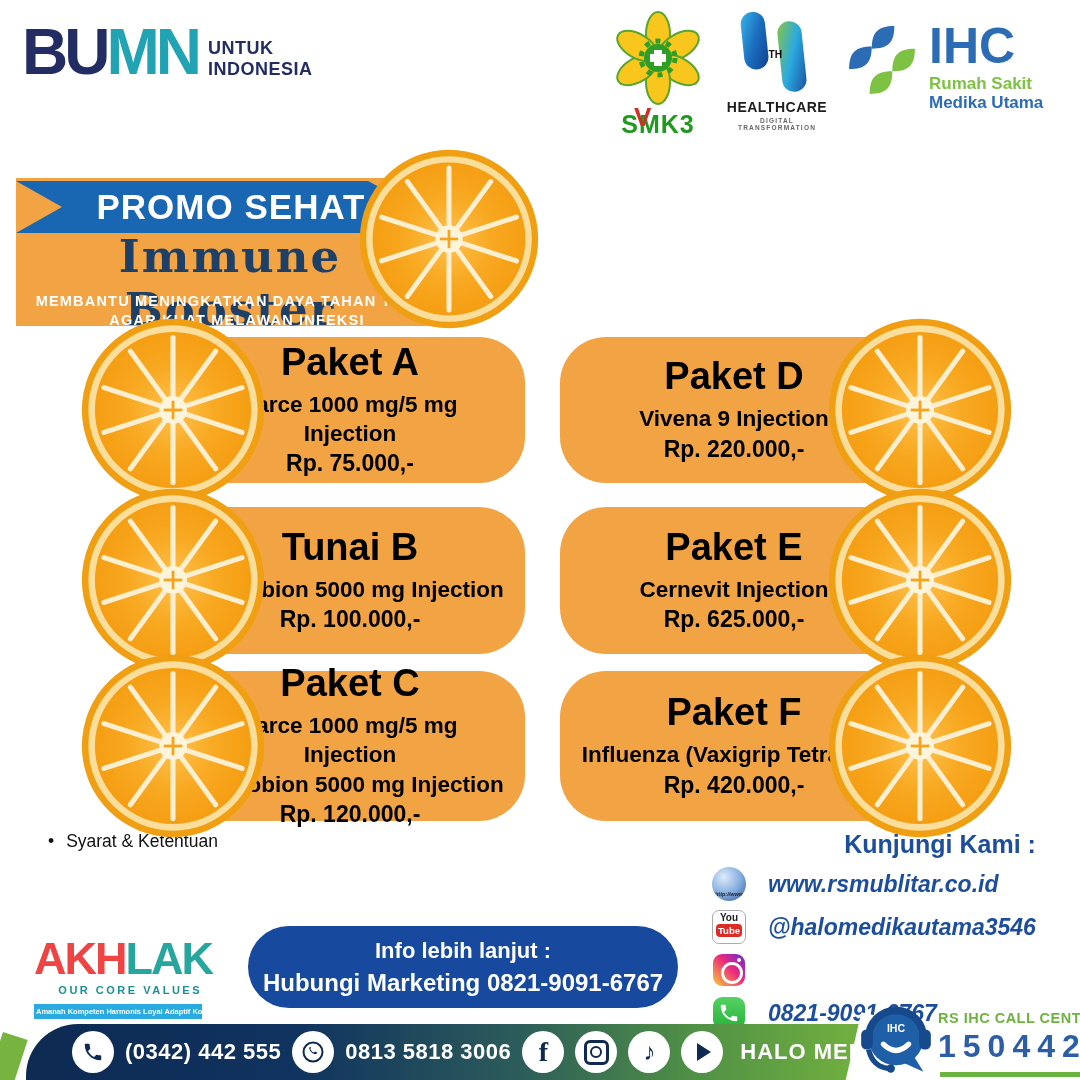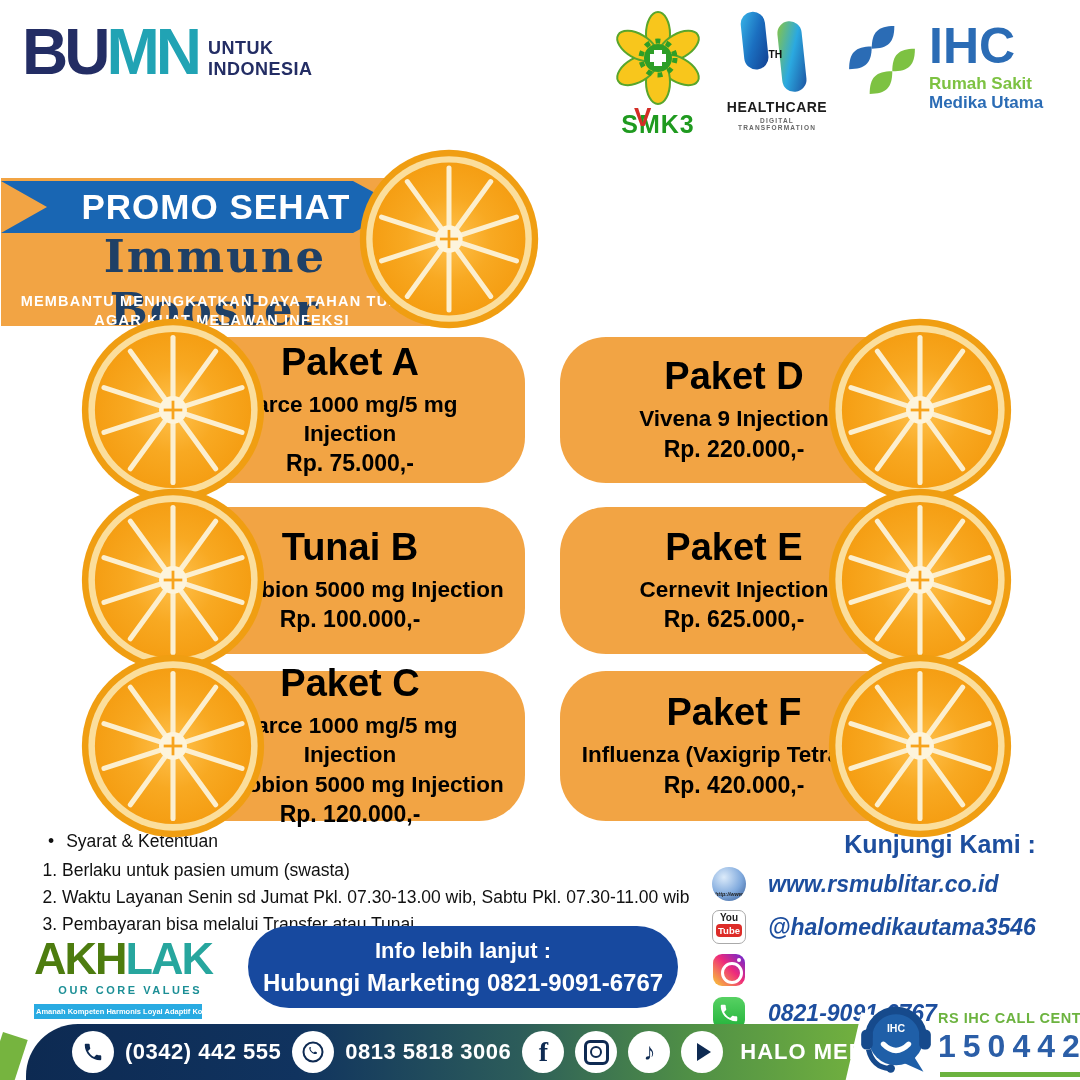--- a/index.html
+++ b/index.html
@@ -21,21 +21,21 @@
   .hc11-name{font-size:14px;font-weight:800;color:#1d1d1d;letter-spacing:.5px;margin-top:-2px;}
   .hc11-sub{font-size:6.5px;font-weight:700;color:#666;letter-spacing:1.2px;margin-top:2px;}
 
   .ihc{position:absolute;left:845px;top:24px;display:flex;align-items:flex-start;}
   .ihc-text{margin-left:10px;line-height:1;}
   .ihc-name{font-size:50px;font-weight:800;color:#2B6CB5;letter-spacing:0px;line-height:.9;}
   .ihc-l1{font-size:17px;font-weight:800;color:#7DC242;margin-top:6px;}
   .ihc-l2{font-size:17px;font-weight:800;color:#2B6CB5;margin-top:2px;}
 
   
-  .banner{position:absolute;left:1px;top:178px;width:442px;height:148px;background:#F2A444;border-radius:0 12px 12px 0;}
+  .banner{position:absolute;left:16px;top:178px;width:442px;height:148px;background:#F2A444;border-radius:0 12px 12px 0;}
   .ribbon{position:absolute;left:0;top:3px;width:400px;height:52px;background:#1966B3;
           clip-path:polygon(0 0,352px 0,400px 50%,352px 100%,0 100%,46px 50%);
           display:flex;align-items:center;justify-content:center;padding-left:30px;box-sizing:border-box;}
   .ribbon-text{color:#fff;font-weight:800;font-size:35px;letter-spacing:1px;}
   .immune{position:absolute;left:0;top:52px;width:428px;text-align:center;
           font-family:"DejaVu Serif","Liberation Serif",serif;font-weight:700;font-size:45px;
           color:#1F4066;letter-spacing:2px;}
   .banner-sub{position:absolute;left:0;top:114px;width:442px;text-align:center;color:#fff;
           font-weight:800;font-size:14.5px;letter-spacing:1.2px;line-height:1.3;}
 
@@ -74,21 +74,21 @@
   .igic{width:32px;height:32px;border-radius:9px;position:relative;
         background:linear-gradient(45deg,#F9CE34,#EE2A7B 55%,#6228D7);}
   .igic::before{content:"";position:absolute;left:8px;top:8px;width:16px;height:16px;border:3px solid #fff;border-radius:50%;}
   .igic::after{content:"";position:absolute;right:4px;top:4px;width:4px;height:4px;background:#fff;border-radius:50%;}
   .waic{width:32px;height:32px;border-radius:9px;background:linear-gradient(180deg,#57D163,#23B33A);
         display:flex;align-items:center;justify-content:center;}
 
   
   .akhlak{position:absolute;left:34px;top:936px;width:168px;text-align:center;}
   .akhlak-word{font-size:45px;font-weight:800;letter-spacing:-2px;line-height:1;}
-  .ak1{color:#4d7c0f;}.ak2{color:#27A69E;}
+  .ak1{color:#ef4444;}.ak2{color:#27A69E;}
   .akhlak-sub{font-size:11px;font-weight:800;letter-spacing:2.5px;color:#1C8F96;text-align:right;margin-top:3px;}
   .akhlak-strip{margin-top:8px;background:#29ABE2;color:#fff;font-size:7.5px;font-weight:700;padding:3px 2px;white-space:nowrap;}
 
   
   .pill{position:absolute;left:248px;top:926px;width:430px;height:82px;background:#17499F;border-radius:44px;
         display:flex;flex-direction:column;justify-content:center;align-items:center;color:#fff;}
   .pill-l1{font-size:22px;font-weight:800;}
   .pill-l2{font-size:24px;font-weight:800;margin-top:5px;}
 
   
@@ -266,25 +266,20 @@
     </svg>
   <svg class="slice" style="left:827px;top:487px;">
       <use href="#slice"></use>
     </svg>
   <svg class="slice" style="left:827px;top:653px;">
       <use href="#slice"></use>
     </svg>
 
   <div class="terms">
     <div class="terms-head">Syarat &amp; Ketentuan</div>
-    <ol>
-      <li>Berlaku untuk pasien umum (swasta)</li>
-      <li>Waktu Layanan Senin sd Jumat Pkl. 07.30-13.00 wib, Sabtu Pkl. 07.30-11.00 wib</li>
-      <li>Pembayaran bisa melalui Transfer atau Tunai</li>
-    </ol>
   </div>
 
   <div class="visit">
     <div class="visit-h">Kunjungi Kami :</div>
     <div class="visit-row">
       <div class="visit-ic">
           <div class="globe">
             <span>http://www</span>
           </div>
         </div>

